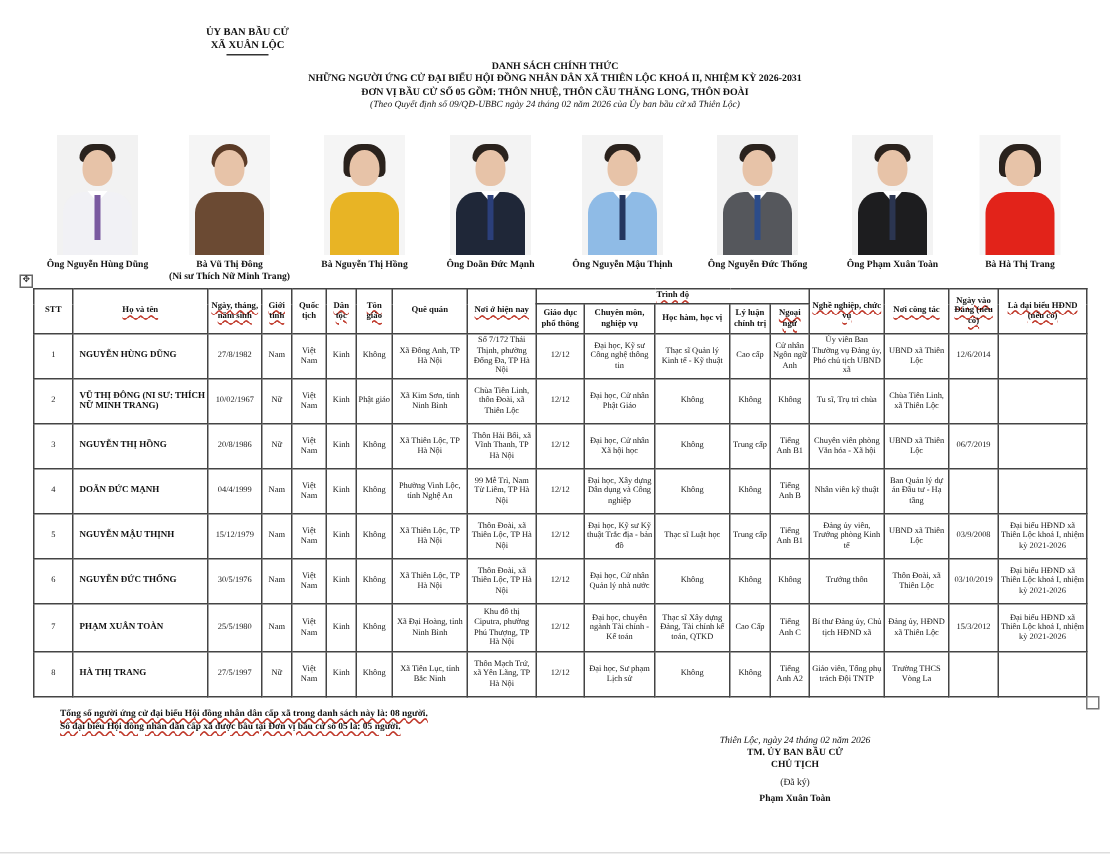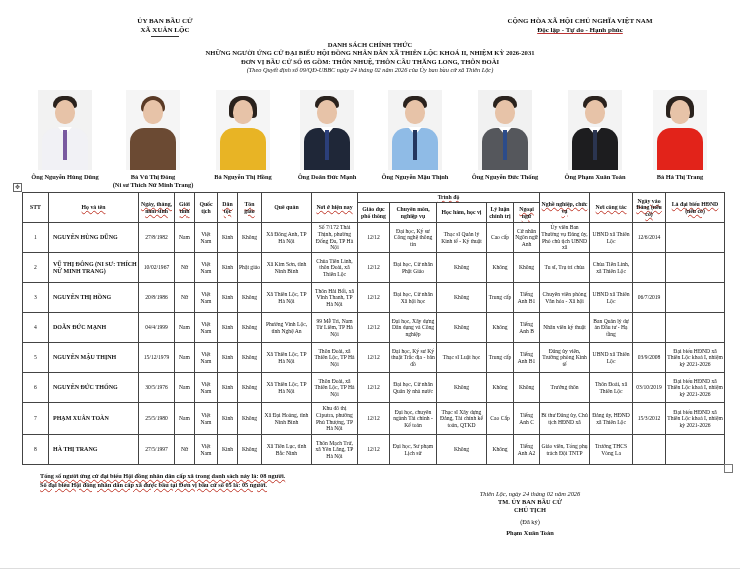--- a/index.html
+++ b/index.html
@@ -39,24 +39,20 @@
 <body>
 
 <div class="page">
 
   <div class="hdr-left">
     <div>ỦY BAN BẦU CỬ</div>
     <div>XÃ XUÂN LỘC</div>
     <div class="rule"></div>
   </div>
 
-  <div class="hdr-right">
-    <div>CỘNG HÒA XÃ HỘI CHỦ NGHĨA VIỆT NAM</div>
-    <div class="motto">Độc lập - Tự do - Hạnh phúc</div>
-  </div>
 
   <div class="title-block">
     <div>DANH SÁCH CHÍNH THỨC</div>
     <div>NHỮNG NGƯỜI ỨNG CỬ ĐẠI BIỂU HỘI ĐỒNG NHÂN DÂN XÃ THIÊN LỘC KHOÁ II, NHIỆM KỲ 2026-2031</div>
     <div>ĐƠN VỊ BẦU CỬ SỐ 05 GỒM: THÔN NHUỆ, THÔN CẦU THĂNG LONG, THÔN ĐOÀI</div>
     <div class="sub">(Theo Quyết định số 09/QĐ-UBBC ngày 24 tháng 02 năm 2026 của Ủy ban bầu cử xã Thiên Lộc)</div>
   </div>
 
   <div class="photos" id="photos">
       <div class="photo-card" style="left: 0px;">

